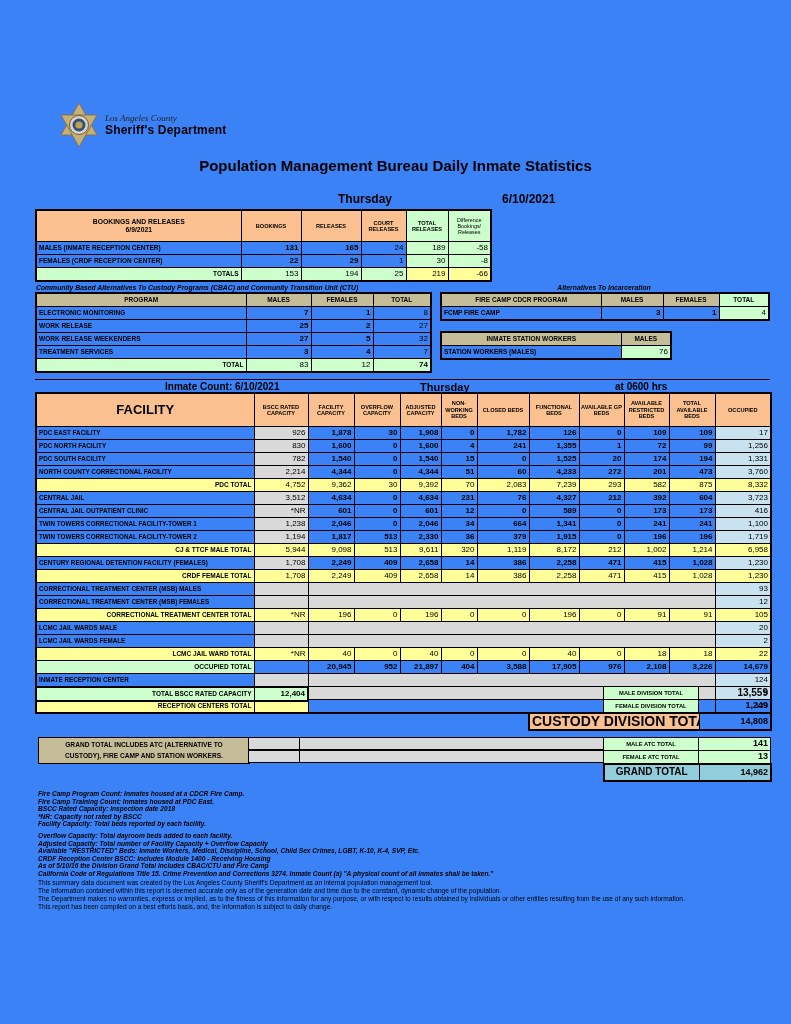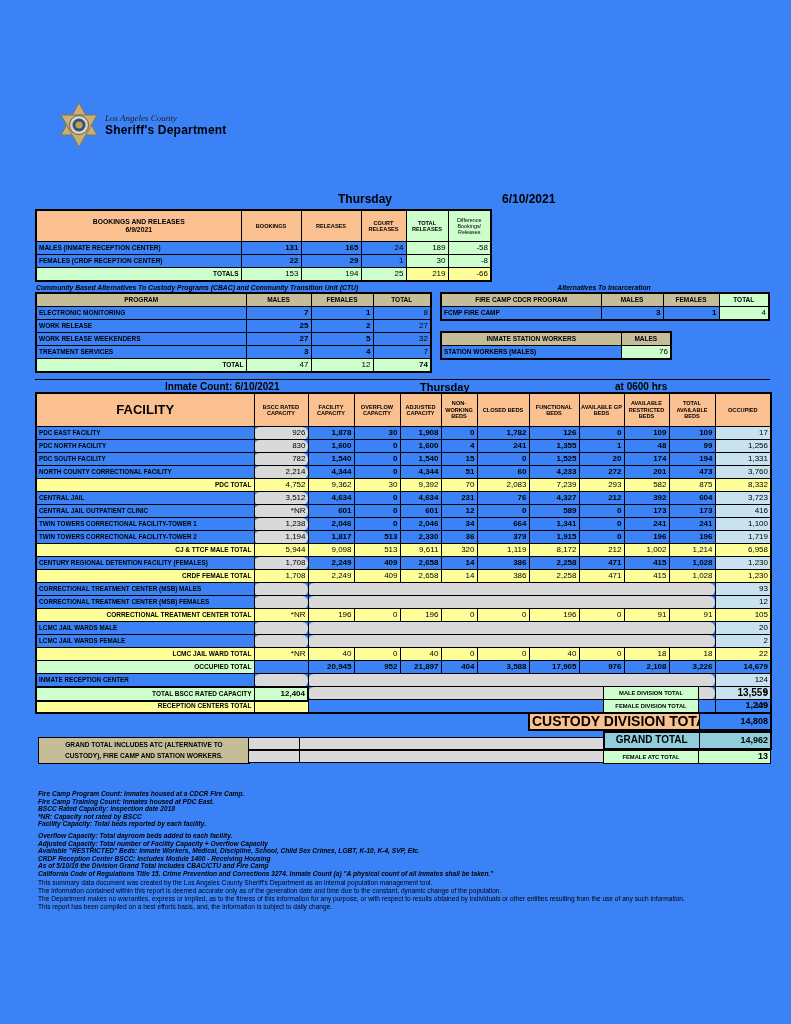--- a/index.html
+++ b/index.html
@@ -13,21 +13,21 @@
   .hdr{background:var(--c-peach);font-weight:bold;text-align:center;font-size:5.6px;
        white-space:normal;line-height:1.15;padding:1px;}
   .khdr{background:var(--c-khaki);font-weight:bold;text-align:center;font-size:6.5px;}
   .dhdr{font-weight:normal;font-size:5.4px;}
   
   .lbl{font-weight:bold;font-size:6.5px;text-align:left;}
   .rlabel{font-weight:bold;font-size:6.5px;text-align:right;}
   .num{text-align:right;}
   .b{font-weight:bold;}
   .ctr{text-align:center;}
-  .gray{background:var(--c-gray);border-radius:6px;}
+  .gray{background:var(--c-gray);}
   .green{background:var(--c-green);}
   .yellow{background:var(--c-yellow);}
   .blue{background:var(--c-blue);}
   .bluedark{background:var(--c-blue_dark);}
   .peach{background:var(--c-peach);}
   
   .logo{display:flex;align-items:center;gap:5px;}
   .agency1{font-family:"Liberation Serif", serif;font-style:italic;font-size:9px;color:#222;}
   .agency2{font-weight:bold;font-size:12px;letter-spacing:.2px;}
   .title{width:791px;text-align:center;font-size:15px;font-weight:bold;}
@@ -60,20 +60,21 @@
       <circle cx="21" cy="23" r="9.5" fill="#d9d4c6" stroke="#6b5f3e" stroke-width="1"></circle>
       <circle cx="21" cy="23" r="6.5" fill="#31517e"></circle>
       <circle cx="21" cy="23" r="3.6" fill="#c2a14e"></circle>
     </svg>
     <div>
       <div class="agency1">Los Angeles County</div>
       <div class="agency2">Sheriff's Department</div>
     </div>
   </div>
 
+  <div class="title abs" style="left:0;top:157px;">Population Management Bureau Daily Inmate Statistics</div>
 
   <div class="dayline abs ctr" style="left:285px;top:192px;width:160px;">Thursday</div>
   <div class="dayline abs" style="left:502px;top:192px;">6/10/2021</div>
 
   <table class="abs bk" style="left:35px;top:209px;width:455px;">
     <colgroup>
         <col style="width:205px">
         <col style="width:60px">
         <col style="width:60px">
         <col style="width:45px">
@@ -157,21 +158,21 @@
         <tr>
           <td class="lbl">TREATMENT SERVICES</td>
           <td class="num b">3</td>
           <td class="num b">4</td>
           <td class="num">7</td>
         </tr>
       </tbody>
     <tfoot>
       <tr>
         <td class="rlabel green">TOTAL</td>
-        <td class="num green">47</td>
+        <td class="num green">83</td>
         <td class="num green">12</td>
         <td class="num green b">74</td>
       </tr>
     </tfoot>
   </table>
 
   <div class="smallcap abs ctr" style="left:440px;top:284px;width:328px;">Alternatives To Incarceration</div>
   <table class="abs bk" style="left:440px;top:292px;width:328px;">
     <colgroup>
         <col style="width:160px">
@@ -266,21 +267,21 @@
         <tr>
           <td class="flabel">PDC NORTH FACILITY</td>
           <td class="num gray">830</td>
           <td class="num b">1,600</td>
           <td class="num b">0</td>
           <td class="num b">1,600</td>
           <td class="num b">4</td>
           <td class="num b">241</td>
           <td class="num b">1,355</td>
           <td class="num b">1</td>
-          <td class="num b">48</td>
+          <td class="num b">72</td>
           <td class="num b">99</td>
           <td class="num blue">1,256</td>
         </tr>
         <tr>
           <td class="flabel">PDC SOUTH FACILITY</td>
           <td class="num gray">782</td>
           <td class="num b">1,540</td>
           <td class="num b">0</td>
           <td class="num b">1,540</td>
           <td class="num b">15</td>
@@ -564,21 +565,21 @@
         <tr>
       <td class="green ctr" style="font-size:5.8px;font-weight:bold;">MALE ATC TOTAL</td>
       <td class="num b green" style="font-size:9px;">141</td>
     </tr>
     <tr>
       <td class="green ctr" style="font-size:5.8px;font-weight:bold;">FEMALE ATC TOTAL</td>
       <td class="num b green" style="font-size:9px;">13</td>
     </tr>
   </tbody>
     </table>
-  <table class="abs bk" style="left:603px;top:731px;width:167px;">
+  <table class="abs bk" style="left:603px;top:763px;width:167px;">
     <colgroup>
         <col style="width:95px">
         <col style="width:72px">
       </colgroup>
     <tbody>
         <tr>
       <td class="bluedark ctr b" style="font-size:10px;height:15px;">GRAND TOTAL</td>
       <td class="num b bluedark" style="font-size:9px;">14,962</td>
     </tr>
   </tbody>

